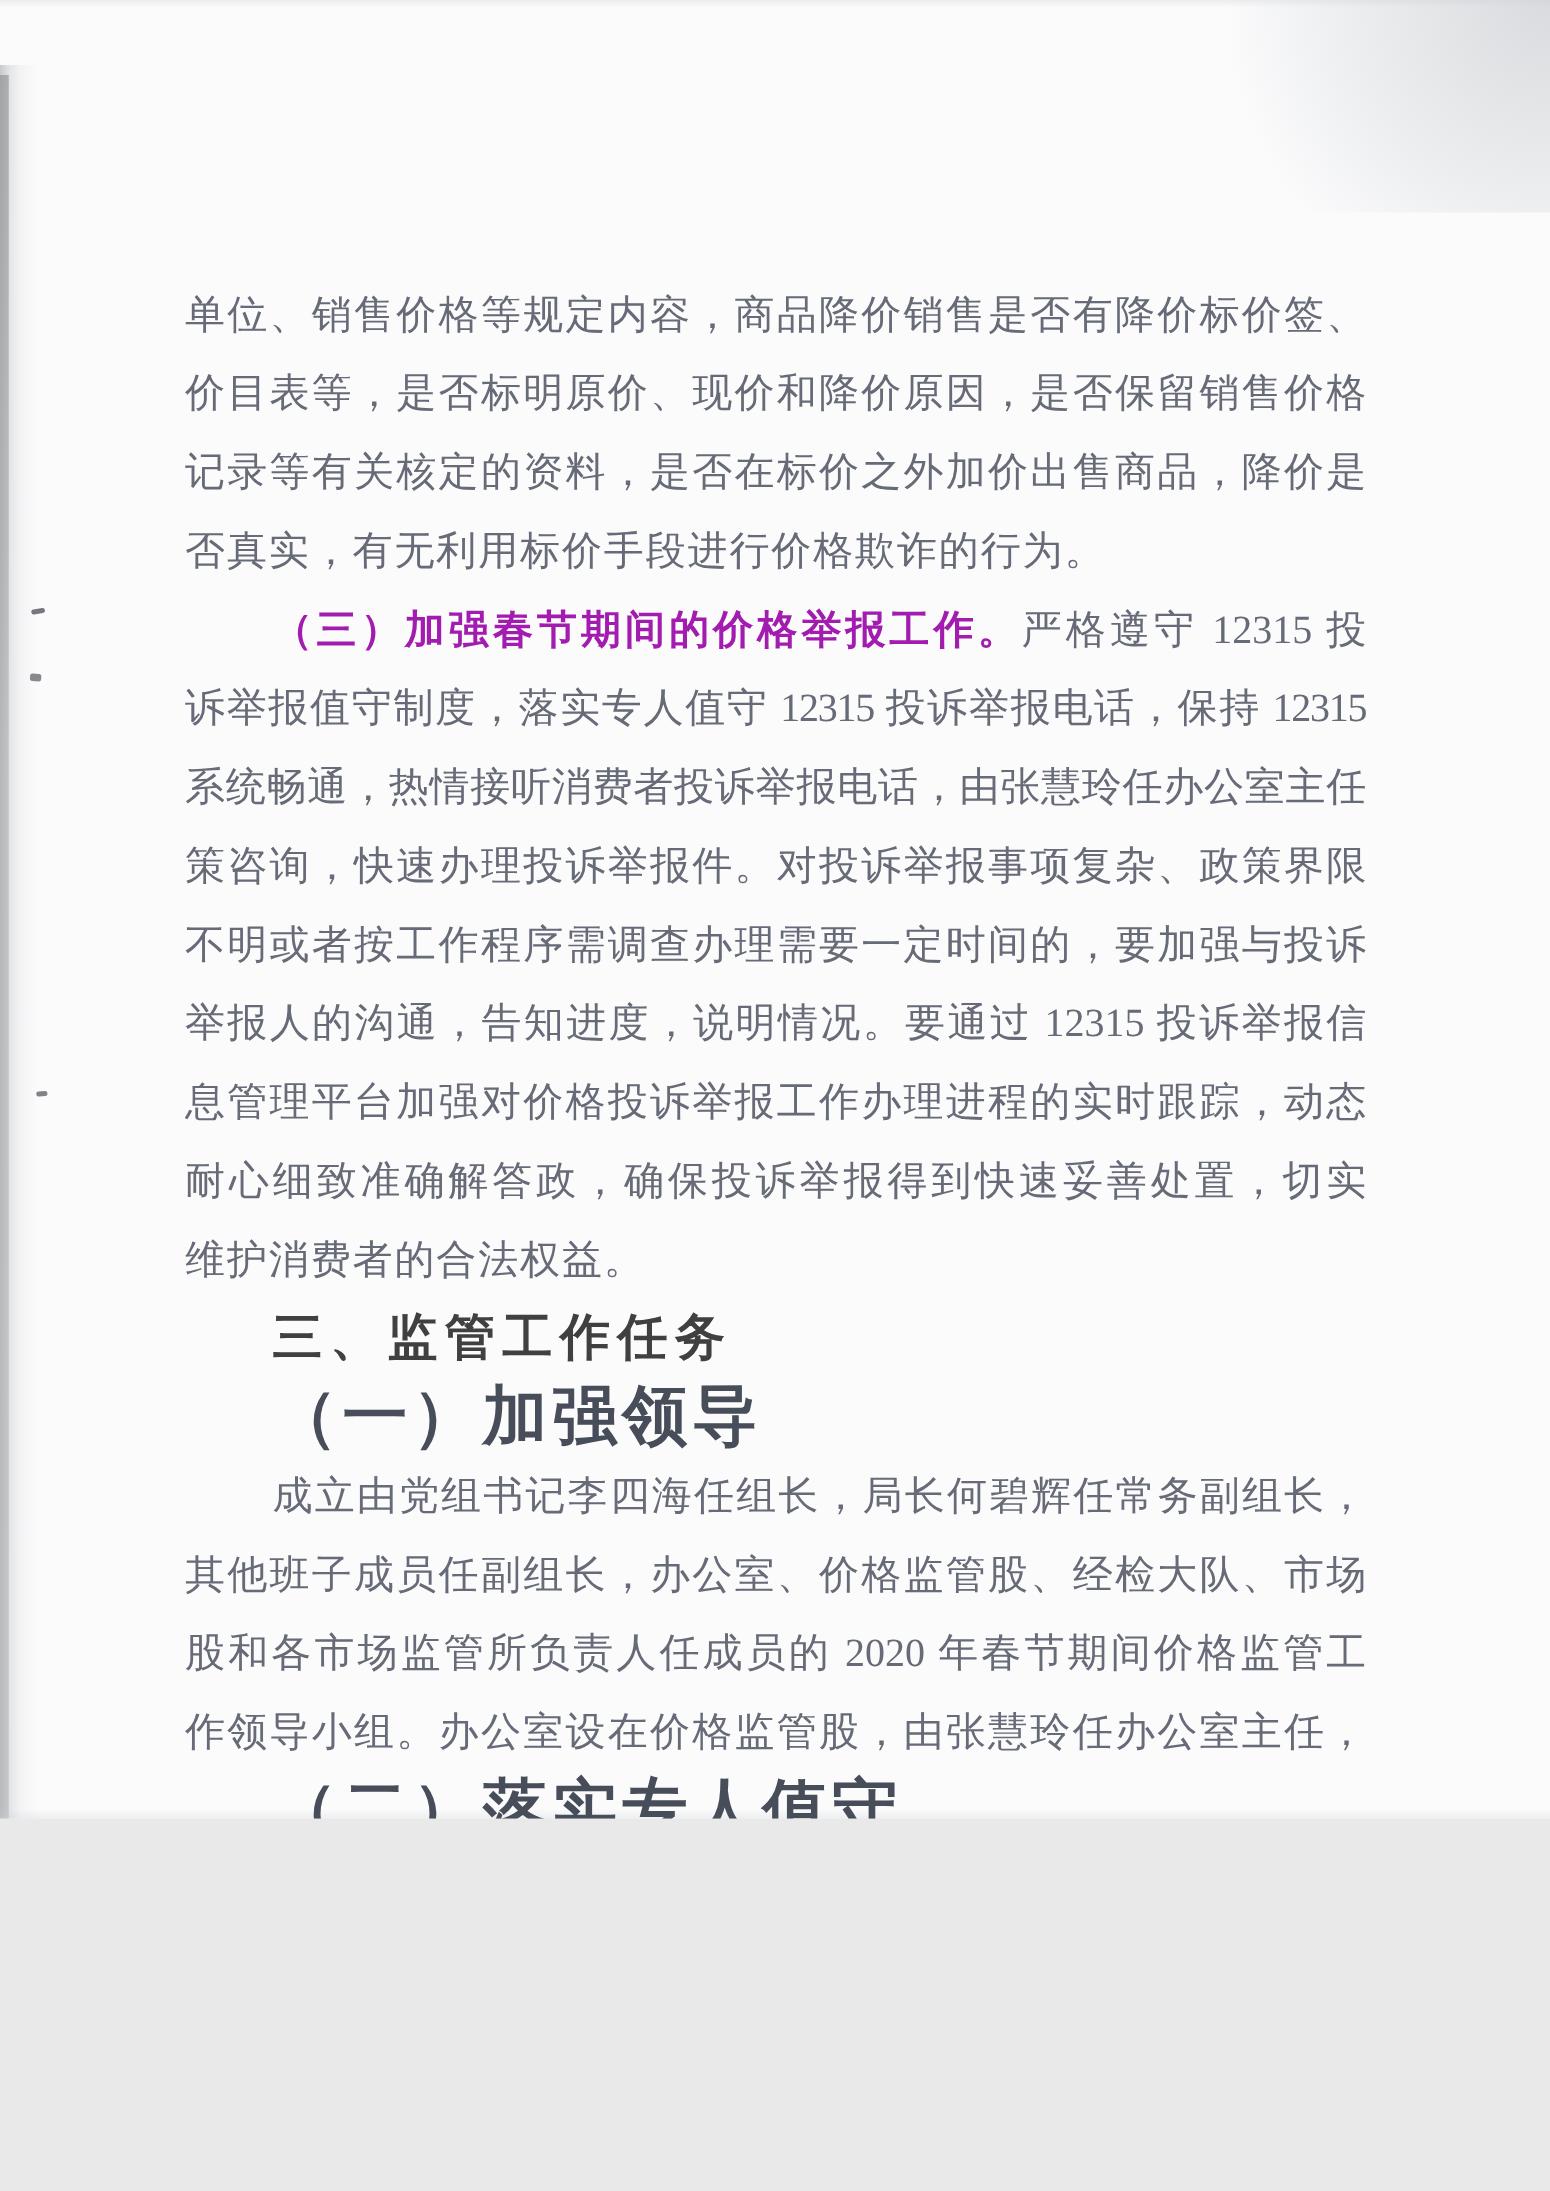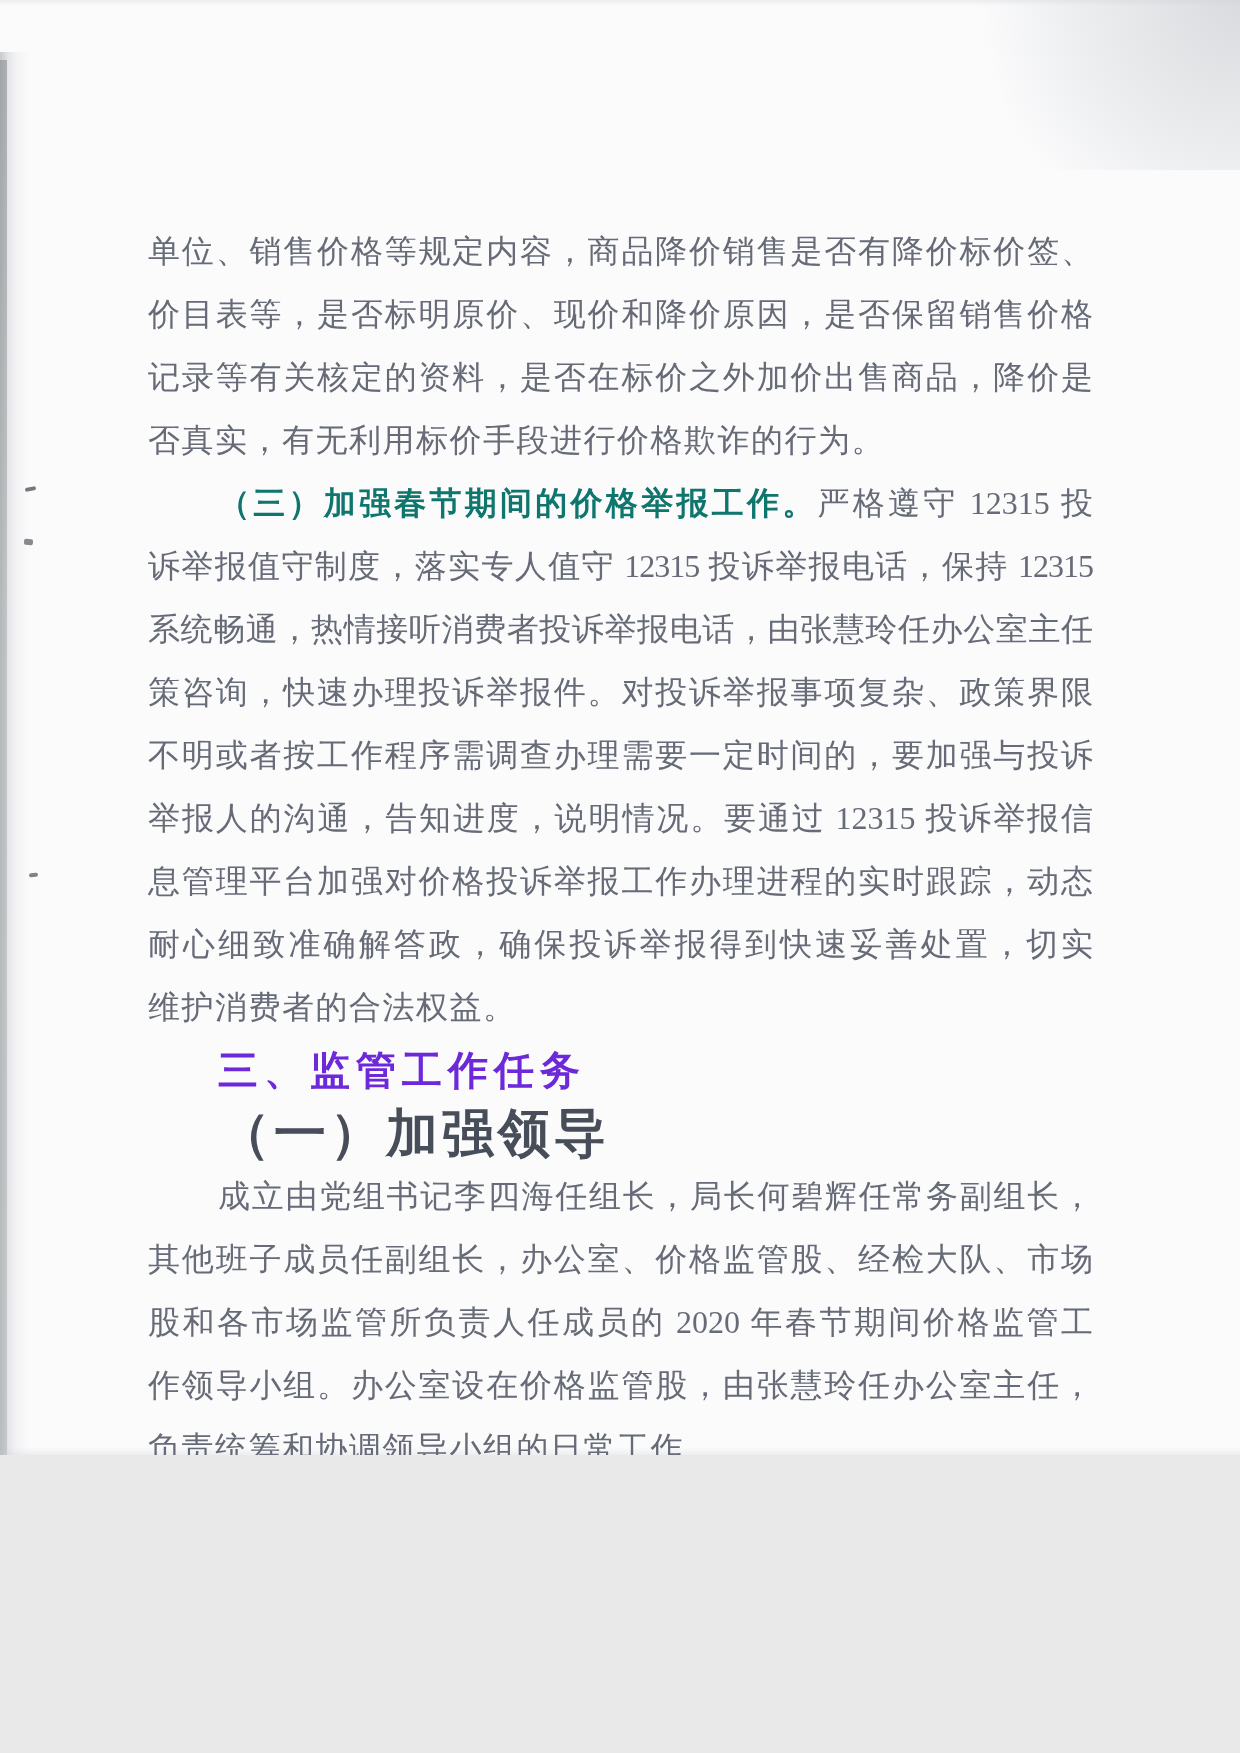--- a/index.html
+++ b/index.html
@@ -52,24 +52,24 @@
   .line{
     height:63px;line-height:63px;font-size:32px;
     letter-spacing:1.5px;white-space:nowrap;
   }
   .line.j{
     text-align:justify;text-align-last:justify;
     white-space:normal;overflow:hidden;letter-spacing:0;
   }
   .line.tight{letter-spacing:-1px;}
   .line.ind{text-indent:70px;}
-  .line .b{font-weight:bold;color:#0f766e;}
+  .line .b{font-weight:bold;color:#a21caf;}
   .line.h-hei{
     font-family:"Liberation Sans","DejaVu Sans",sans-serif;
-    font-weight:bold;font-size:40px;letter-spacing:6px;color:#6d28d9;
+    font-weight:bold;font-size:40px;letter-spacing:6px;color:#404040;
   }
   .line.h-kai{
     font-weight:bold;font-size:52px;letter-spacing:4px;color:#474d59;
   }
   .page-num{
     position:absolute;left:1022px;top:1628px;width:110px;
     text-align:center;font-size:26px;letter-spacing:3px;color:#4a4f59;
   }
 </style>
 </head>
@@ -102,19 +102,18 @@
       <div class="line j"><span>举报人的沟通，告知进度，说明情况。要通过 12315 投诉举报信</span></div>
       <div class="line j"><span>息管理平台加强对价格投诉举报工作办理进程的实时跟踪，动态</span></div>
       <div class="line j"><span>耐心细致准确解答政，确保投诉举报得到快速妥善处置，切实</span></div>
       <div class="line"><span>维护消费者的合法权益。</span></div>
       <div class="line ind h-hei"><span>三、监管工作任务</span></div>
       <div class="line ind h-kai"><span>（一）加强领导</span></div>
       <div class="line j ind"><span>成立由党组书记李四海任组长，局长何碧辉任常务副组长，</span></div>
       <div class="line j"><span>其他班子成员任副组长，办公室、价格监管股、经检大队、市场</span></div>
       <div class="line j"><span>股和各市场监管所负责人任成员的 2020 年春节期间价格监管工</span></div>
       <div class="line j"><span>作领导小组。办公室设在价格监管股，由张慧玲任办公室主任，</span></div>
-      <div class="line"><span>负责统筹和协调领导小组的日常工作。</span></div>
       <div class="line ind h-kai"><span>（二）落实专人值守</span></div>
     </div>
 
   <div class="page-num">- 3 -</div>
 
 </div>
 
 </body></html>

